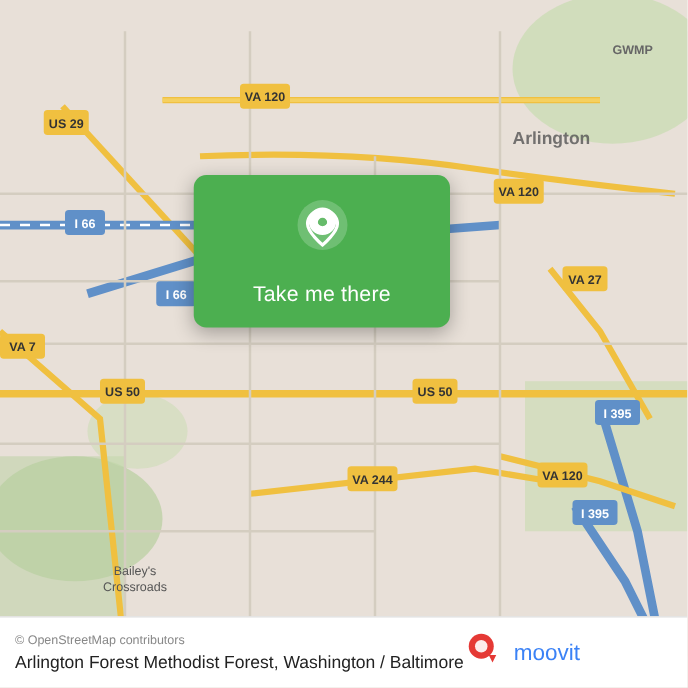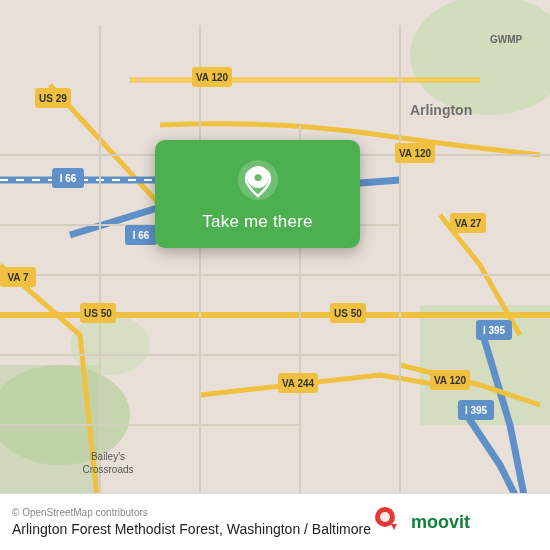--- a/index.html
+++ b/index.html
@@ -35,20 +35,21 @@
       top: 140px;
       left: 155px;
       width: 205px;
       background: #4caf50;
       border-radius: 10px;
       padding: 18px 20px 16px;
       display: flex;
       flex-direction: column;
       align-items: center;
       box-shadow: 0 4px 15px rgba(0,0,0,0.3);
+      gap: 14px;
     }
 
     #location-pin-icon {
       width: 44px;
       height: 44px;
       margin-bottom: 10px;
     }
 
     #action-button-label {
       color: white;
@@ -223,16 +224,16 @@
       <span id="location-name">Arlington Forest Methodist Forest, Washington / Baltimore</span>
     </div>
     <div id="moovit-logo">
 
       <svg width="36" height="36" viewBox="0 0 36 36">
         <circle cx="14" cy="13" r="10" fill="#e53935"></circle>
         <polygon points="14,22 8,13 20,13" fill="#e53935"></polygon>
         <circle cx="14" cy="13" r="5" fill="white" opacity="0.9"></circle>
         <polygon points="23,26 20,20 26,20" fill="#e53935"></polygon>
       </svg>
-      <span id="moovit-text" style="font-size:18px;font-weight:bold;color:#15803d;">moovit</span>
+      <span id="moovit-text" style="font-size:18px;font-weight:normal;color:#3b82f6;">moovit</span>
     </div>
   </div>
 </div>
 
 </body></html>

